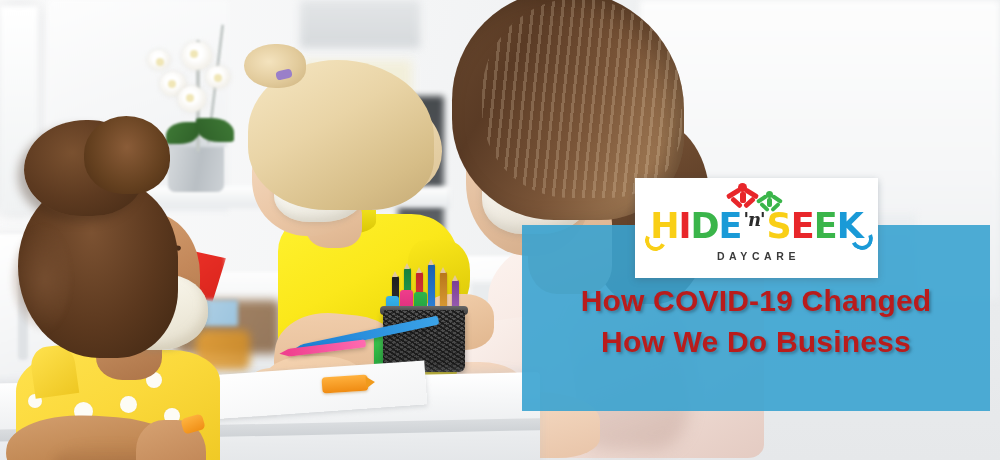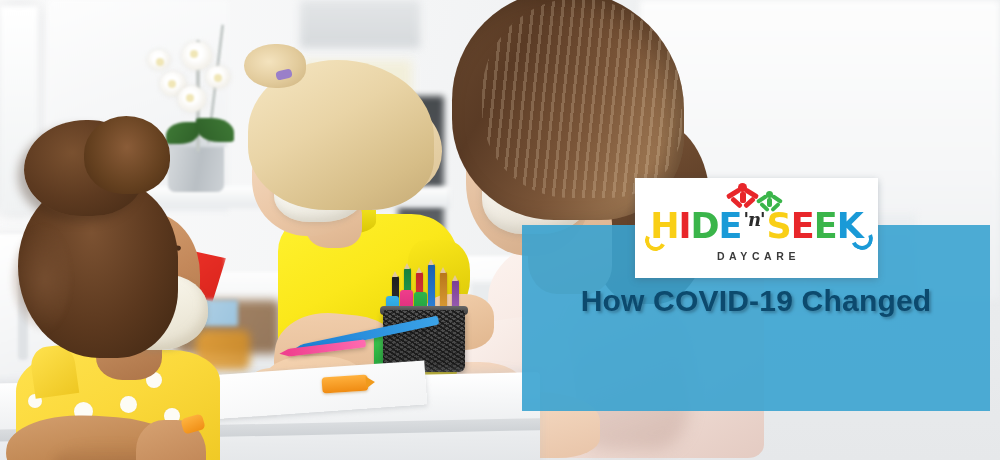--- a/index.html
+++ b/index.html
@@ -528,21 +528,21 @@
   
   .blue-band {
     position:absolute;
     left:522px; top:225px; width:468px; height:186px;
     background:rgba(58,163,208,.90);
   }
   .banner-text {
     position:absolute;
     left:522px; top:280px; width:468px;
     text-align:center;
-    color:#0c4a6e;
+    color:#b91c1c;
     font-family:"Liberation Sans", sans-serif;
     font-weight:bold;
     font-size:30px;
     line-height:41px;
     letter-spacing:.2px;
     text-shadow:2px 2px 3px rgba(40,90,115,.55);
     white-space:nowrap;
   }
 
   
@@ -780,20 +780,21 @@
       <div class="c1-fist"></div>
       <div class="c1-crayon"></div>
     </div>
 
   </div>
 
   <div class="blue-band"></div>
 
   <div class="banner-text">
     <div>How COVID-19 Changed</div>
+    <div>How We Do Business</div>
   </div>
 
   <div class="logo-card">
     <div class="logo-inner">
 
       <div class="logo-people">
         <div class="person p-red">
           <div class="head"></div>
           <div class="torso"></div>
           <div class="limb arm1"></div>

